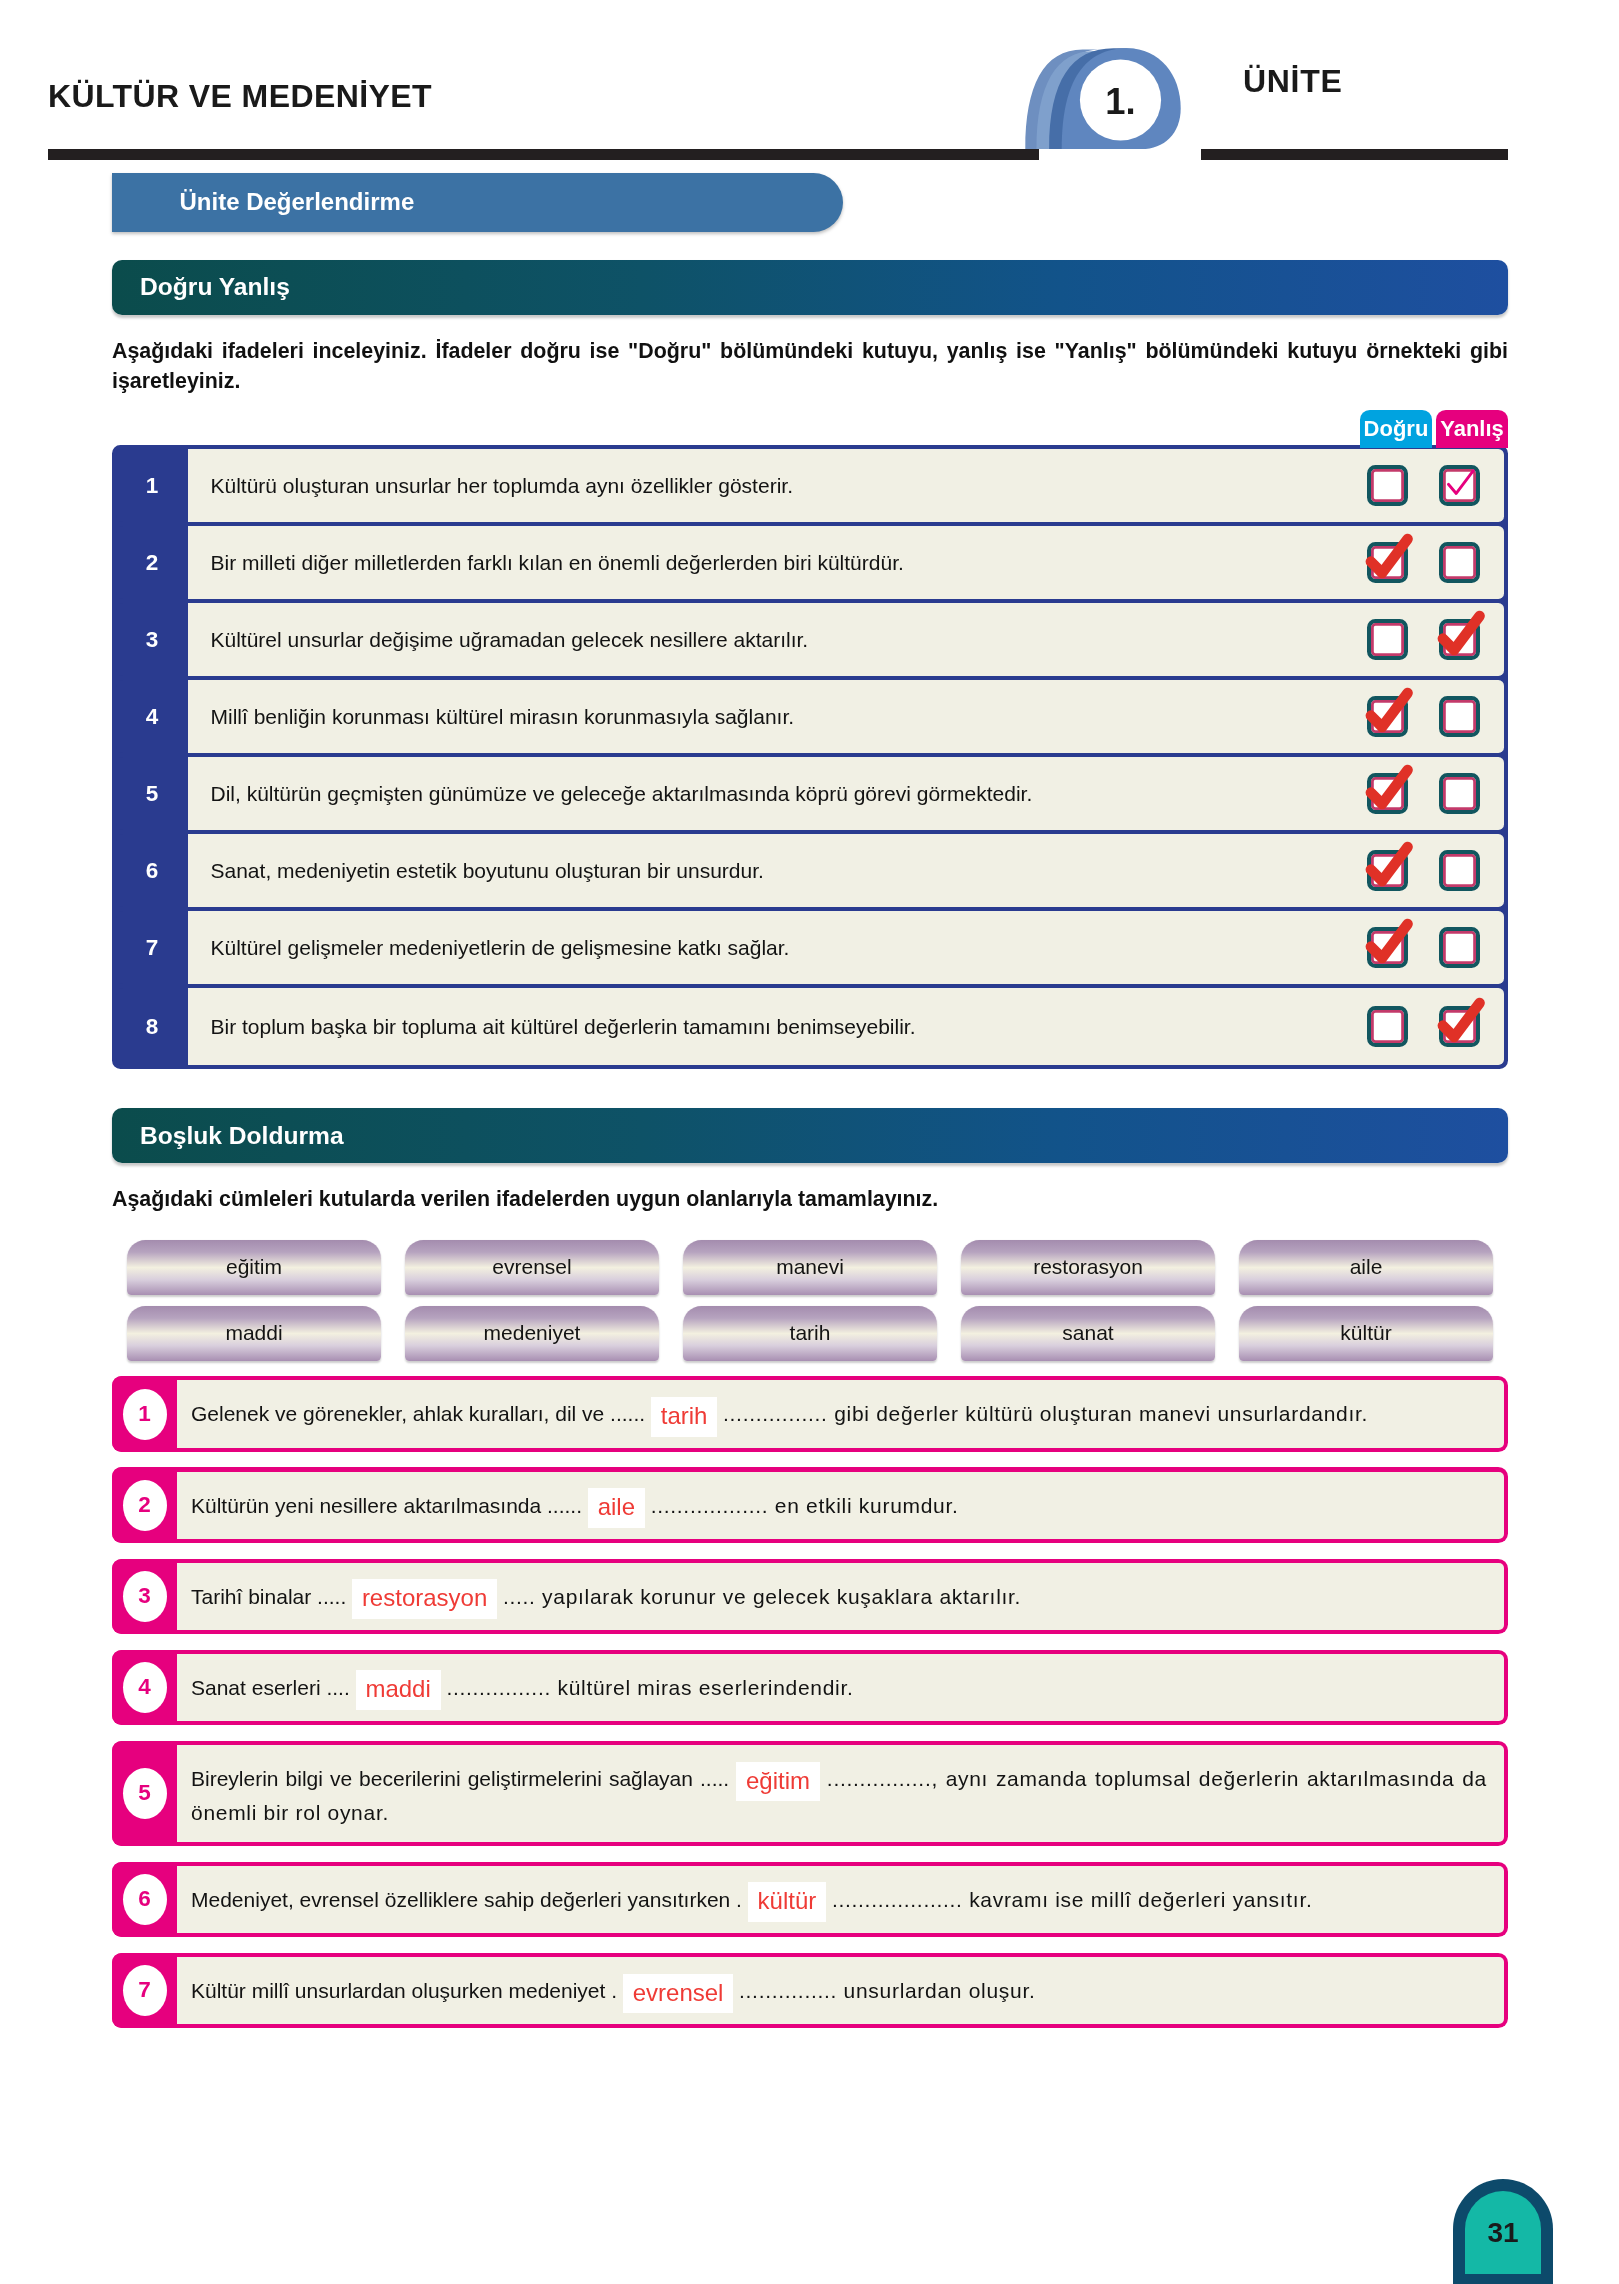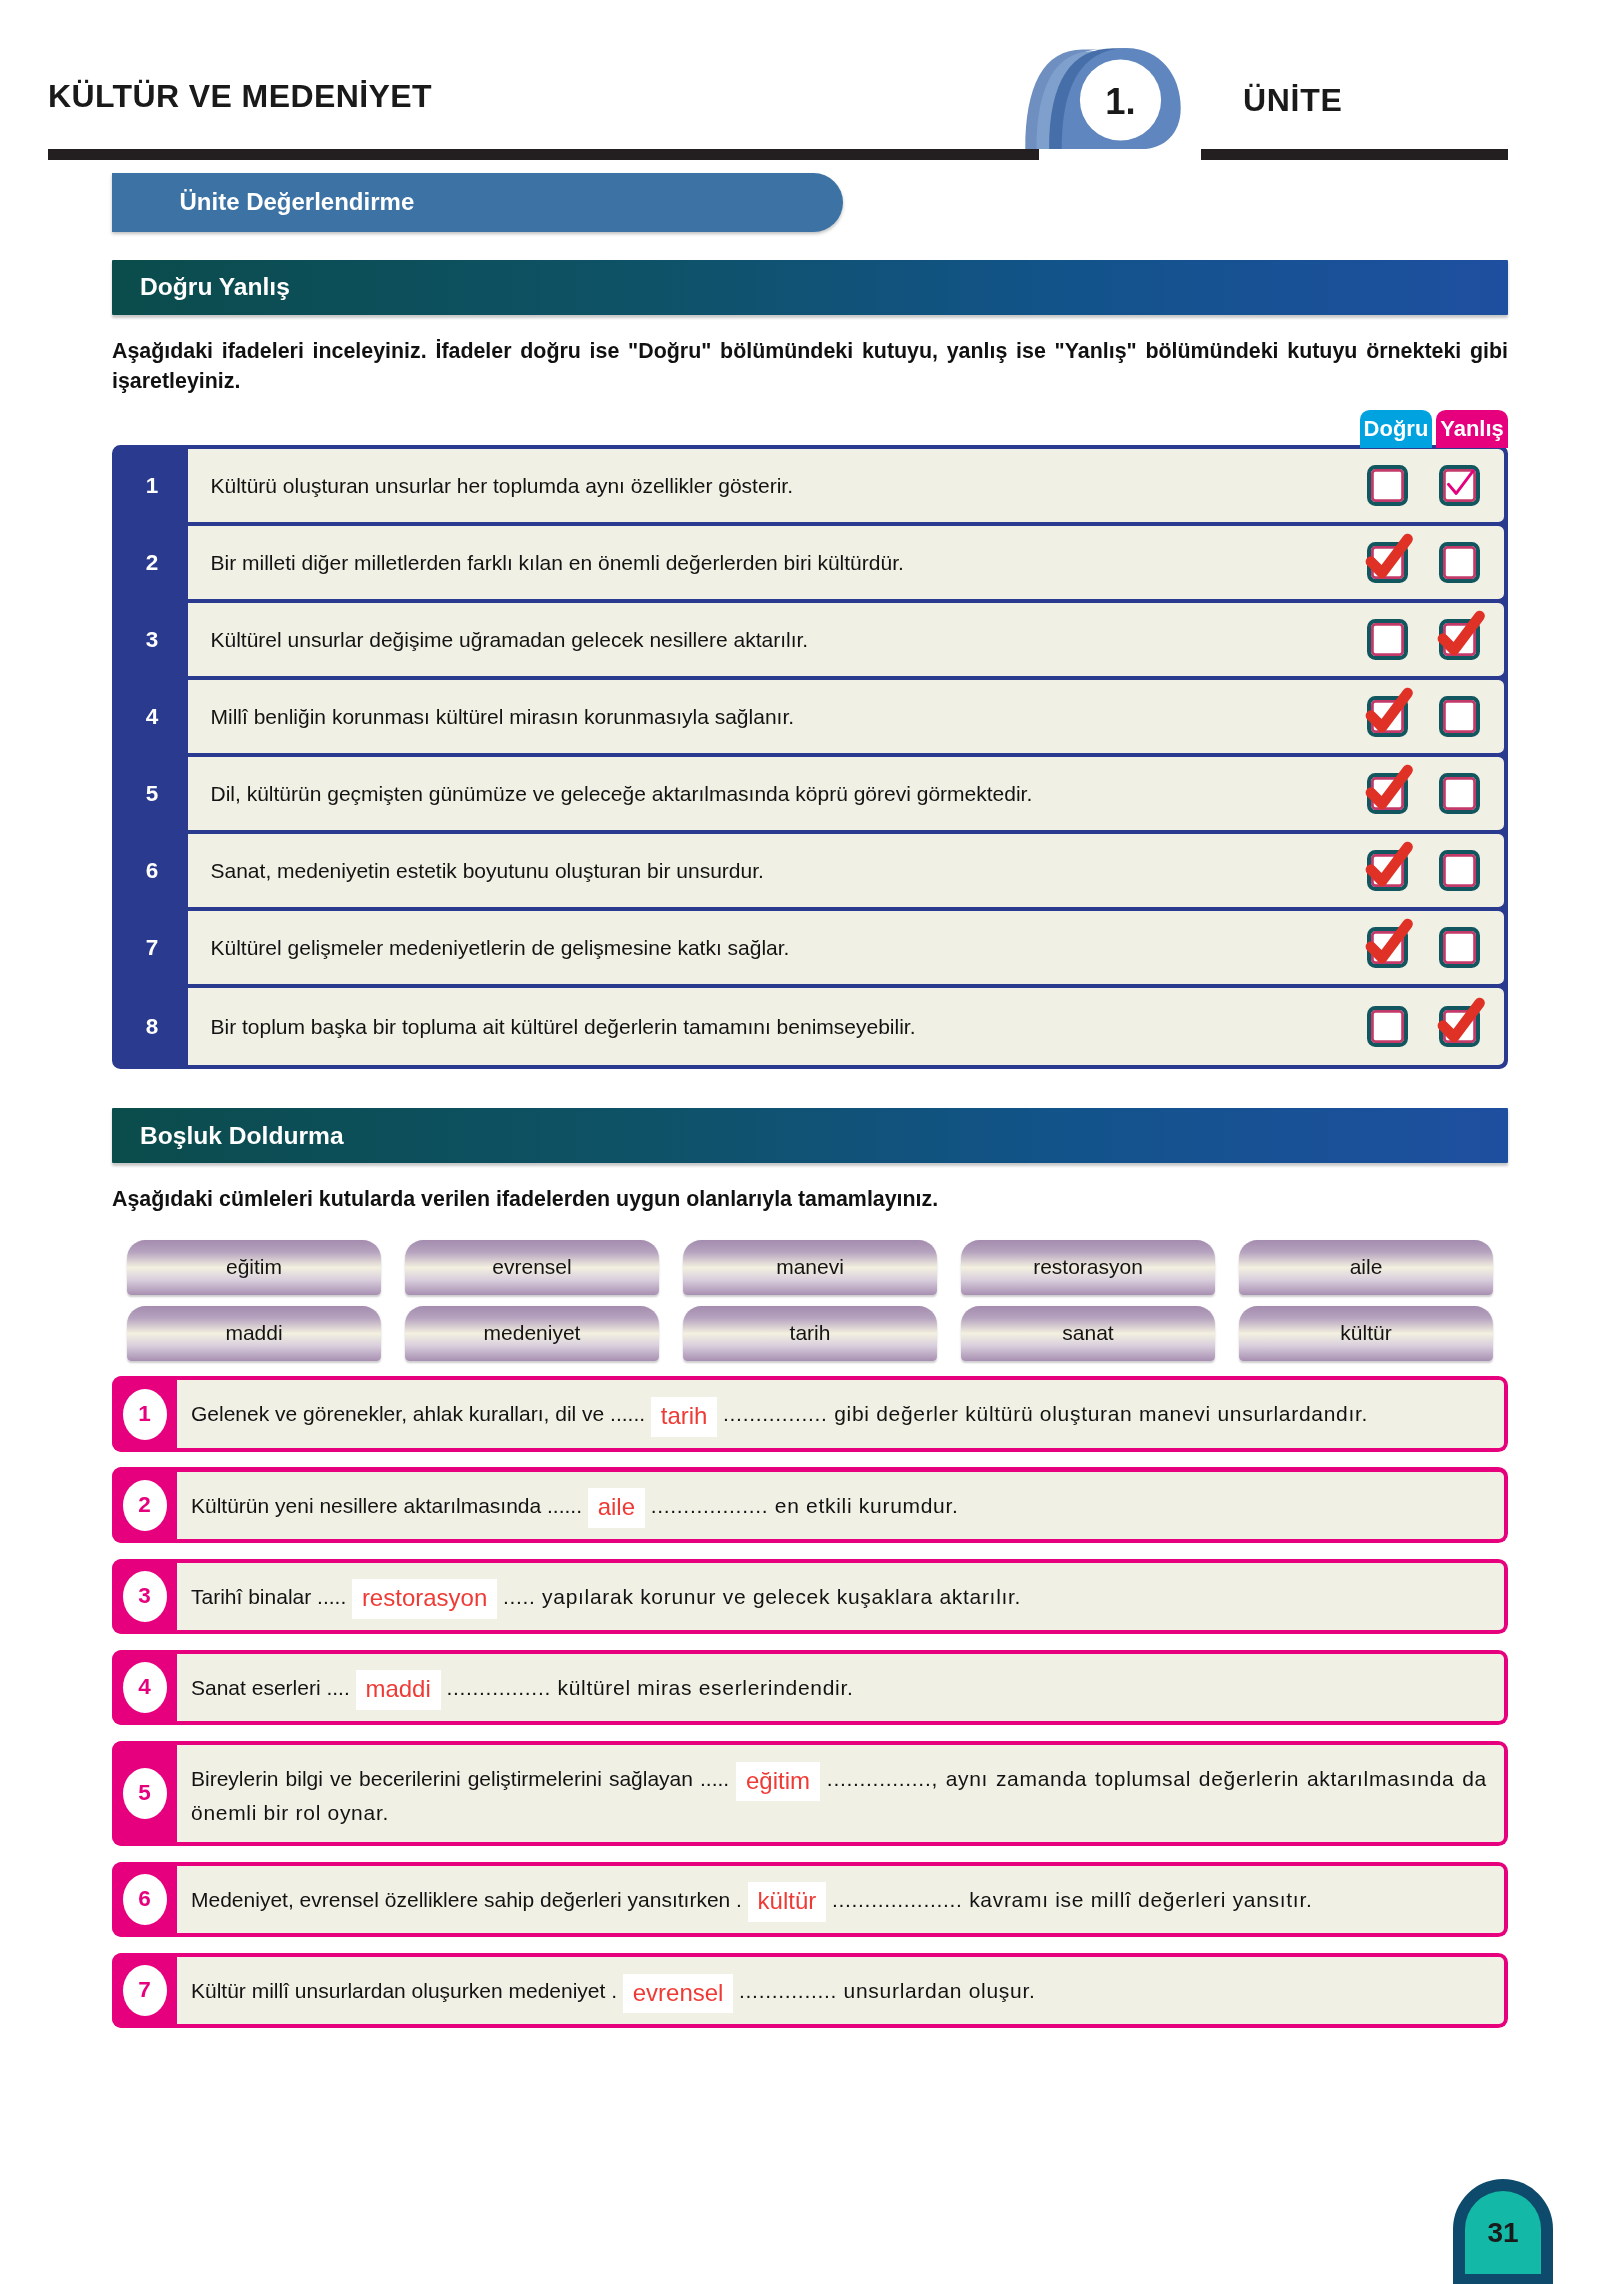--- a/index.html
+++ b/index.html
@@ -36,21 +36,21 @@
   .unit-logo {
     position: absolute;
     left: 967px;
     top: -18.3px;
     width: 183px;
     height: 105px;
   }
   .unit-word {
     position: absolute;
     left: 1195px;
-    top: 20px;
+    top: 1px;
     font-size: 32px;
     font-weight: bold;
     color: #1a1a1a;
     letter-spacing: 0.7px;
   }
   .header-rule {
     position: absolute;
     left: 0;
     right: 0;
     top: 87px;
@@ -83,21 +83,21 @@
     font-size: 24px;
     font-weight: 600;
     padding-left: 22.5px;
     margin-left: 45px;
   }
 
   
   .section-bar {
     margin: 28px 112px 0 112px;
     height: 55px;
-    border-radius: 1px;
+    border-radius: 10px;
     background: linear-gradient(90deg, #0b4c4c 0%, #0e5267 38%, #12538a 68%, #1e4fa0 100%);
     display: flex;
     align-items: center;
     box-shadow: 0 2.1px 2.8px rgba(0,0,0,0.22);
   }
   .section-bar span {
     color: #ffffff;
     font-size: 24.6px;
     font-weight: 600;
     padding-left: 28px;

